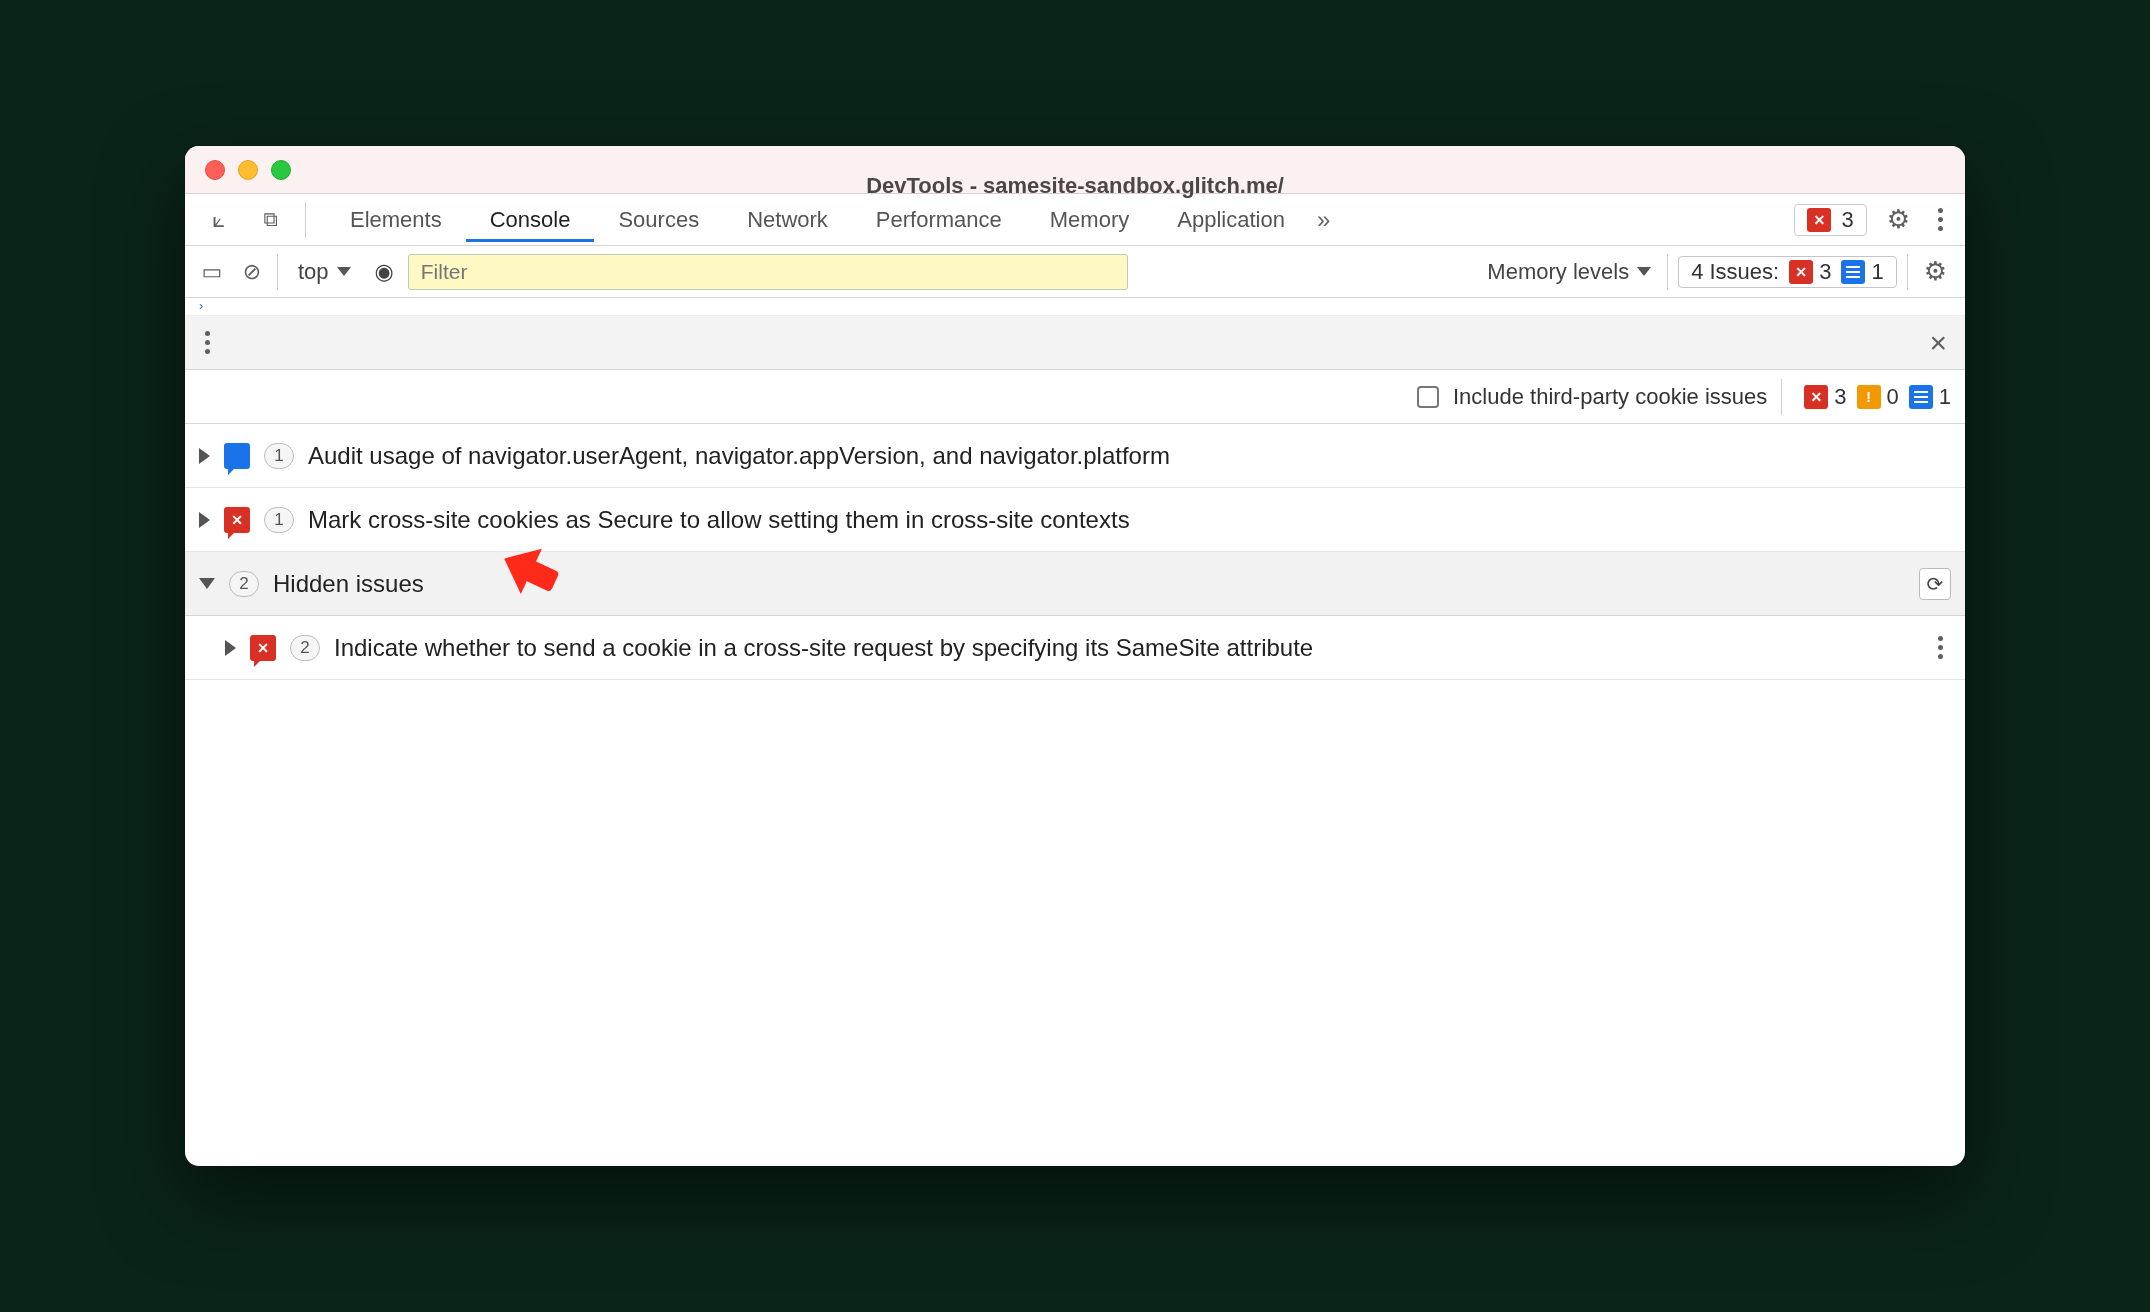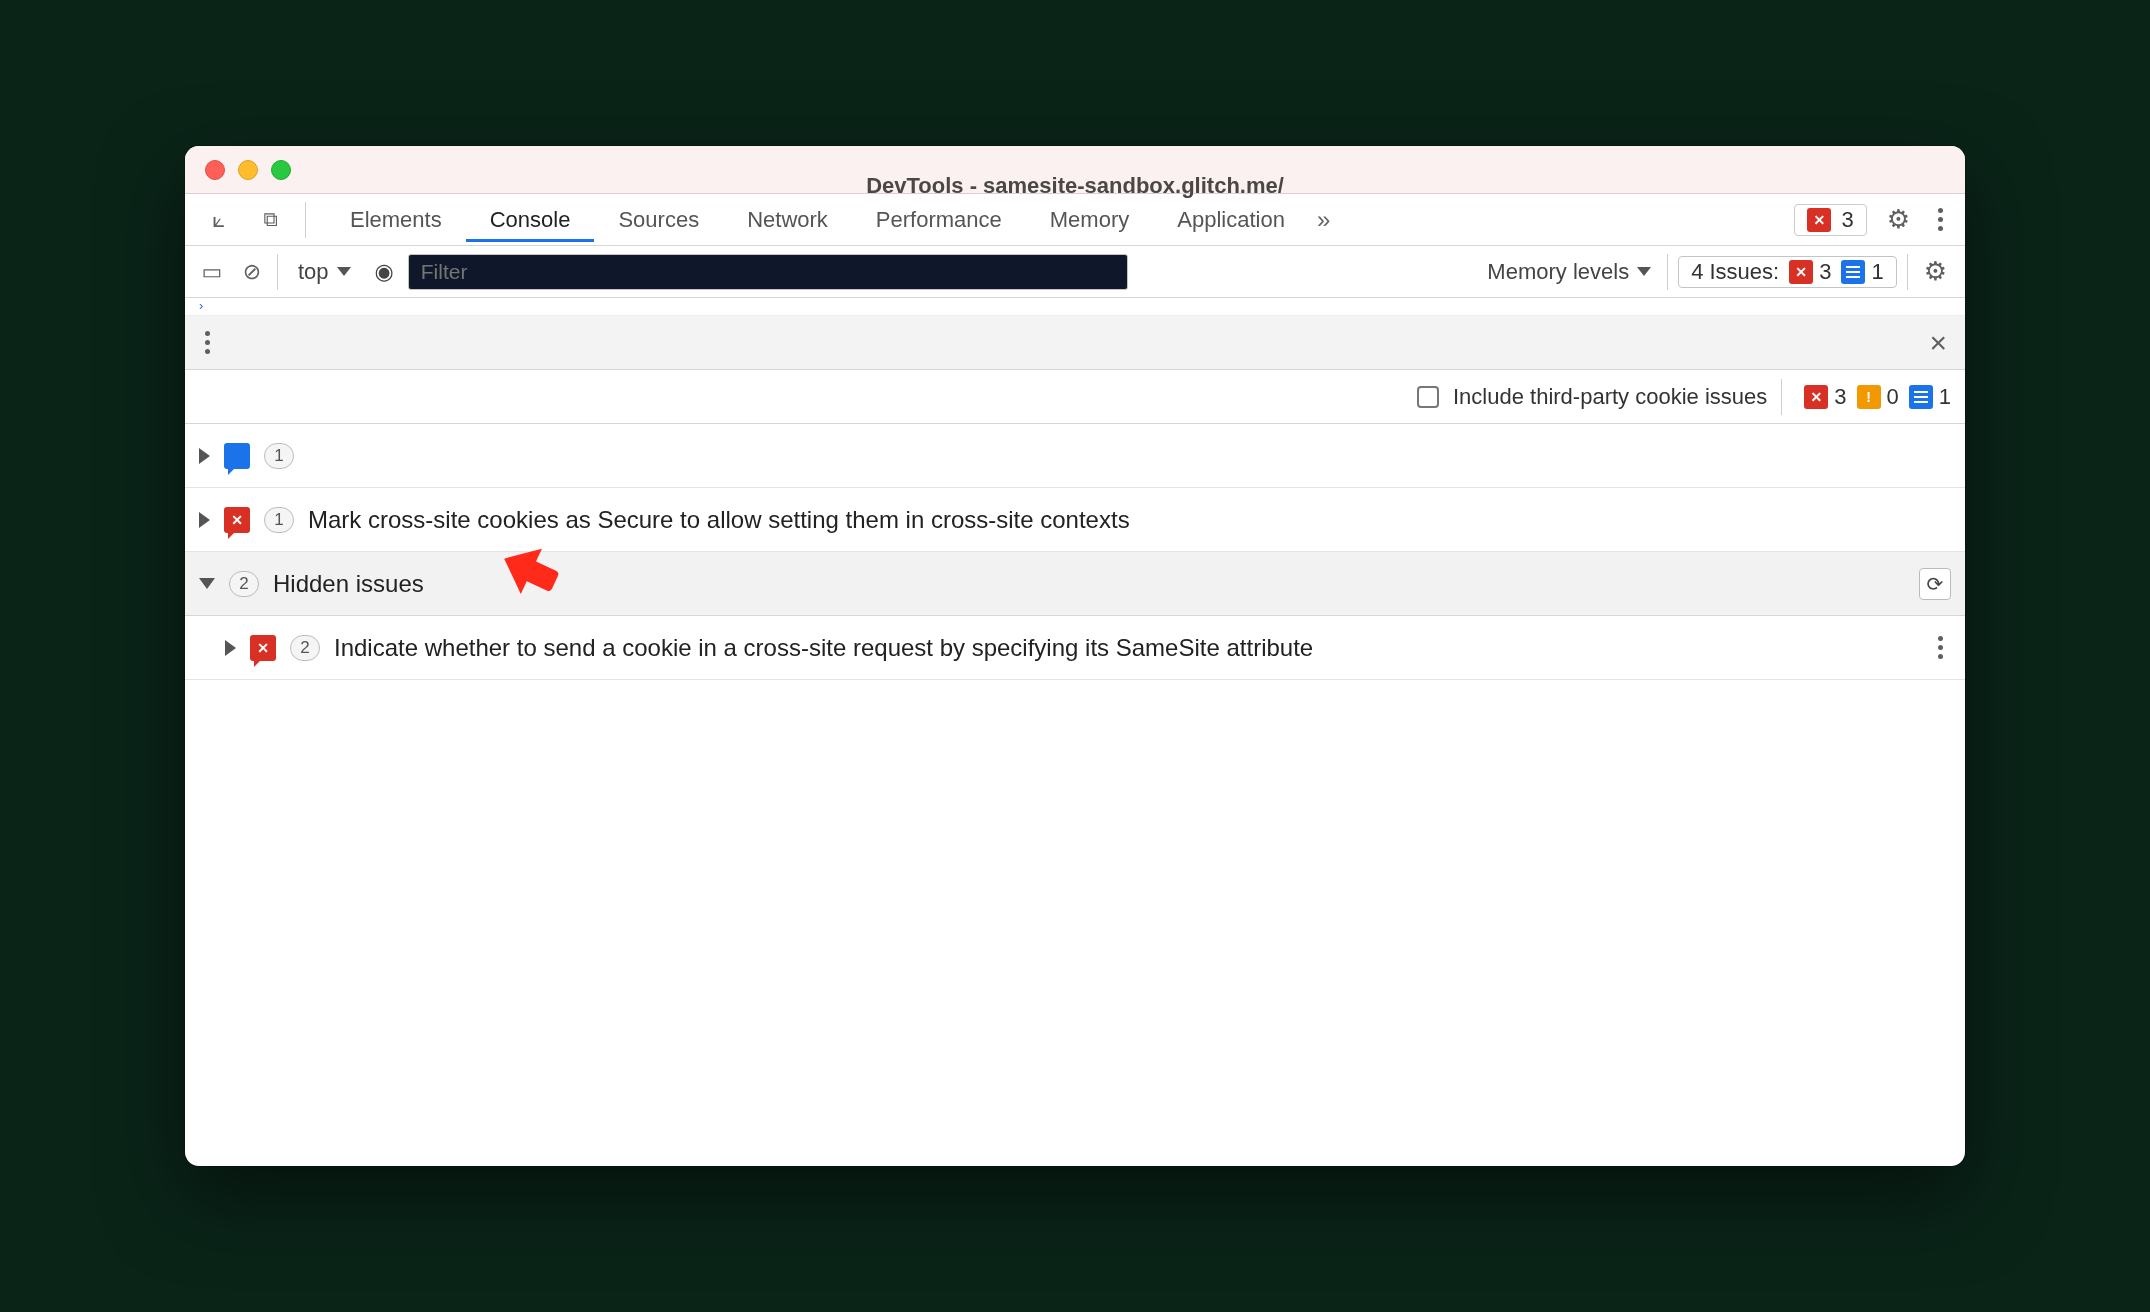--- a/index.html
+++ b/index.html
@@ -81,21 +81,21 @@
     height: 52px; border-bottom: 1px solid #d6d6d6;
     display:flex; align-items:center; gap:10px; padding: 0 12px;
     font-size: 22px; color:#444;
   }
   .tb-btn { width: 30px; text-align:center; color:#5f5f5f;}
   .context-sel { display:flex; align-items:center; gap:8px; padding:0 10px; color:#444;}
   .tri-down { width:0;height:0;border-left:7px solid transparent;border-right:7px solid transparent;border-top:9px solid #555;}
   .eyeball { font-size:22px; color:#444; padding:0 4px;}
   .filter-input {
     flex:0 0 720px; height:36px; border:1px solid #c4c4c4; border-radius:3px;
-    padding:0 12px; font-size:21px; color:#888; background:#0f172a;
+    padding:0 12px; font-size:21px; color:#888; background:#fef9c3;
   }
   .levels { margin-left:auto; display:flex; align-items:center; gap:8px; padding:0 6px; color:#444;}
   .issues-box {
     display:flex; align-items:center; gap:10px; border:1px solid #c4c4c4; border-radius:4px;
     padding:2px 12px; font-size:22px; color:#333;
   }
   .issues-box .ct { display:flex; align-items:center; gap:6px;}
   .gear2 { font-size:26px; color:#5f5f5f; padding: 0 6px;}
   .thin-row { height: 18px; border-bottom:1px solid #eee; position:relative;}
   .thin-row .prompt { position:absolute; left:14px; top:0; color:#1a73e8; font-size:13px;}
@@ -262,20 +262,21 @@
         </div>
     </div>
   </div>
 
   <div class="content-area">
 
     <div class="issue-row">
       <span class="caret-r"></span>
       <span class="msg-icon msg-blue"></span>
       <span class="count-pill">1</span>
+      <span>Audit usage of navigator.userAgent, navigator.appVersion, and navigator.platform</span>
     </div>
 
     <div class="issue-row">
       <span class="caret-r"></span>
       <span class="msg-icon msg-red"></span>
       <span class="count-pill">1</span>
       <span>Mark cross-site cookies as Secure to allow setting them in cross-site contexts</span>
     </div>
 
     <div class="issue-row hidden-group-row" style="position:relative;">

